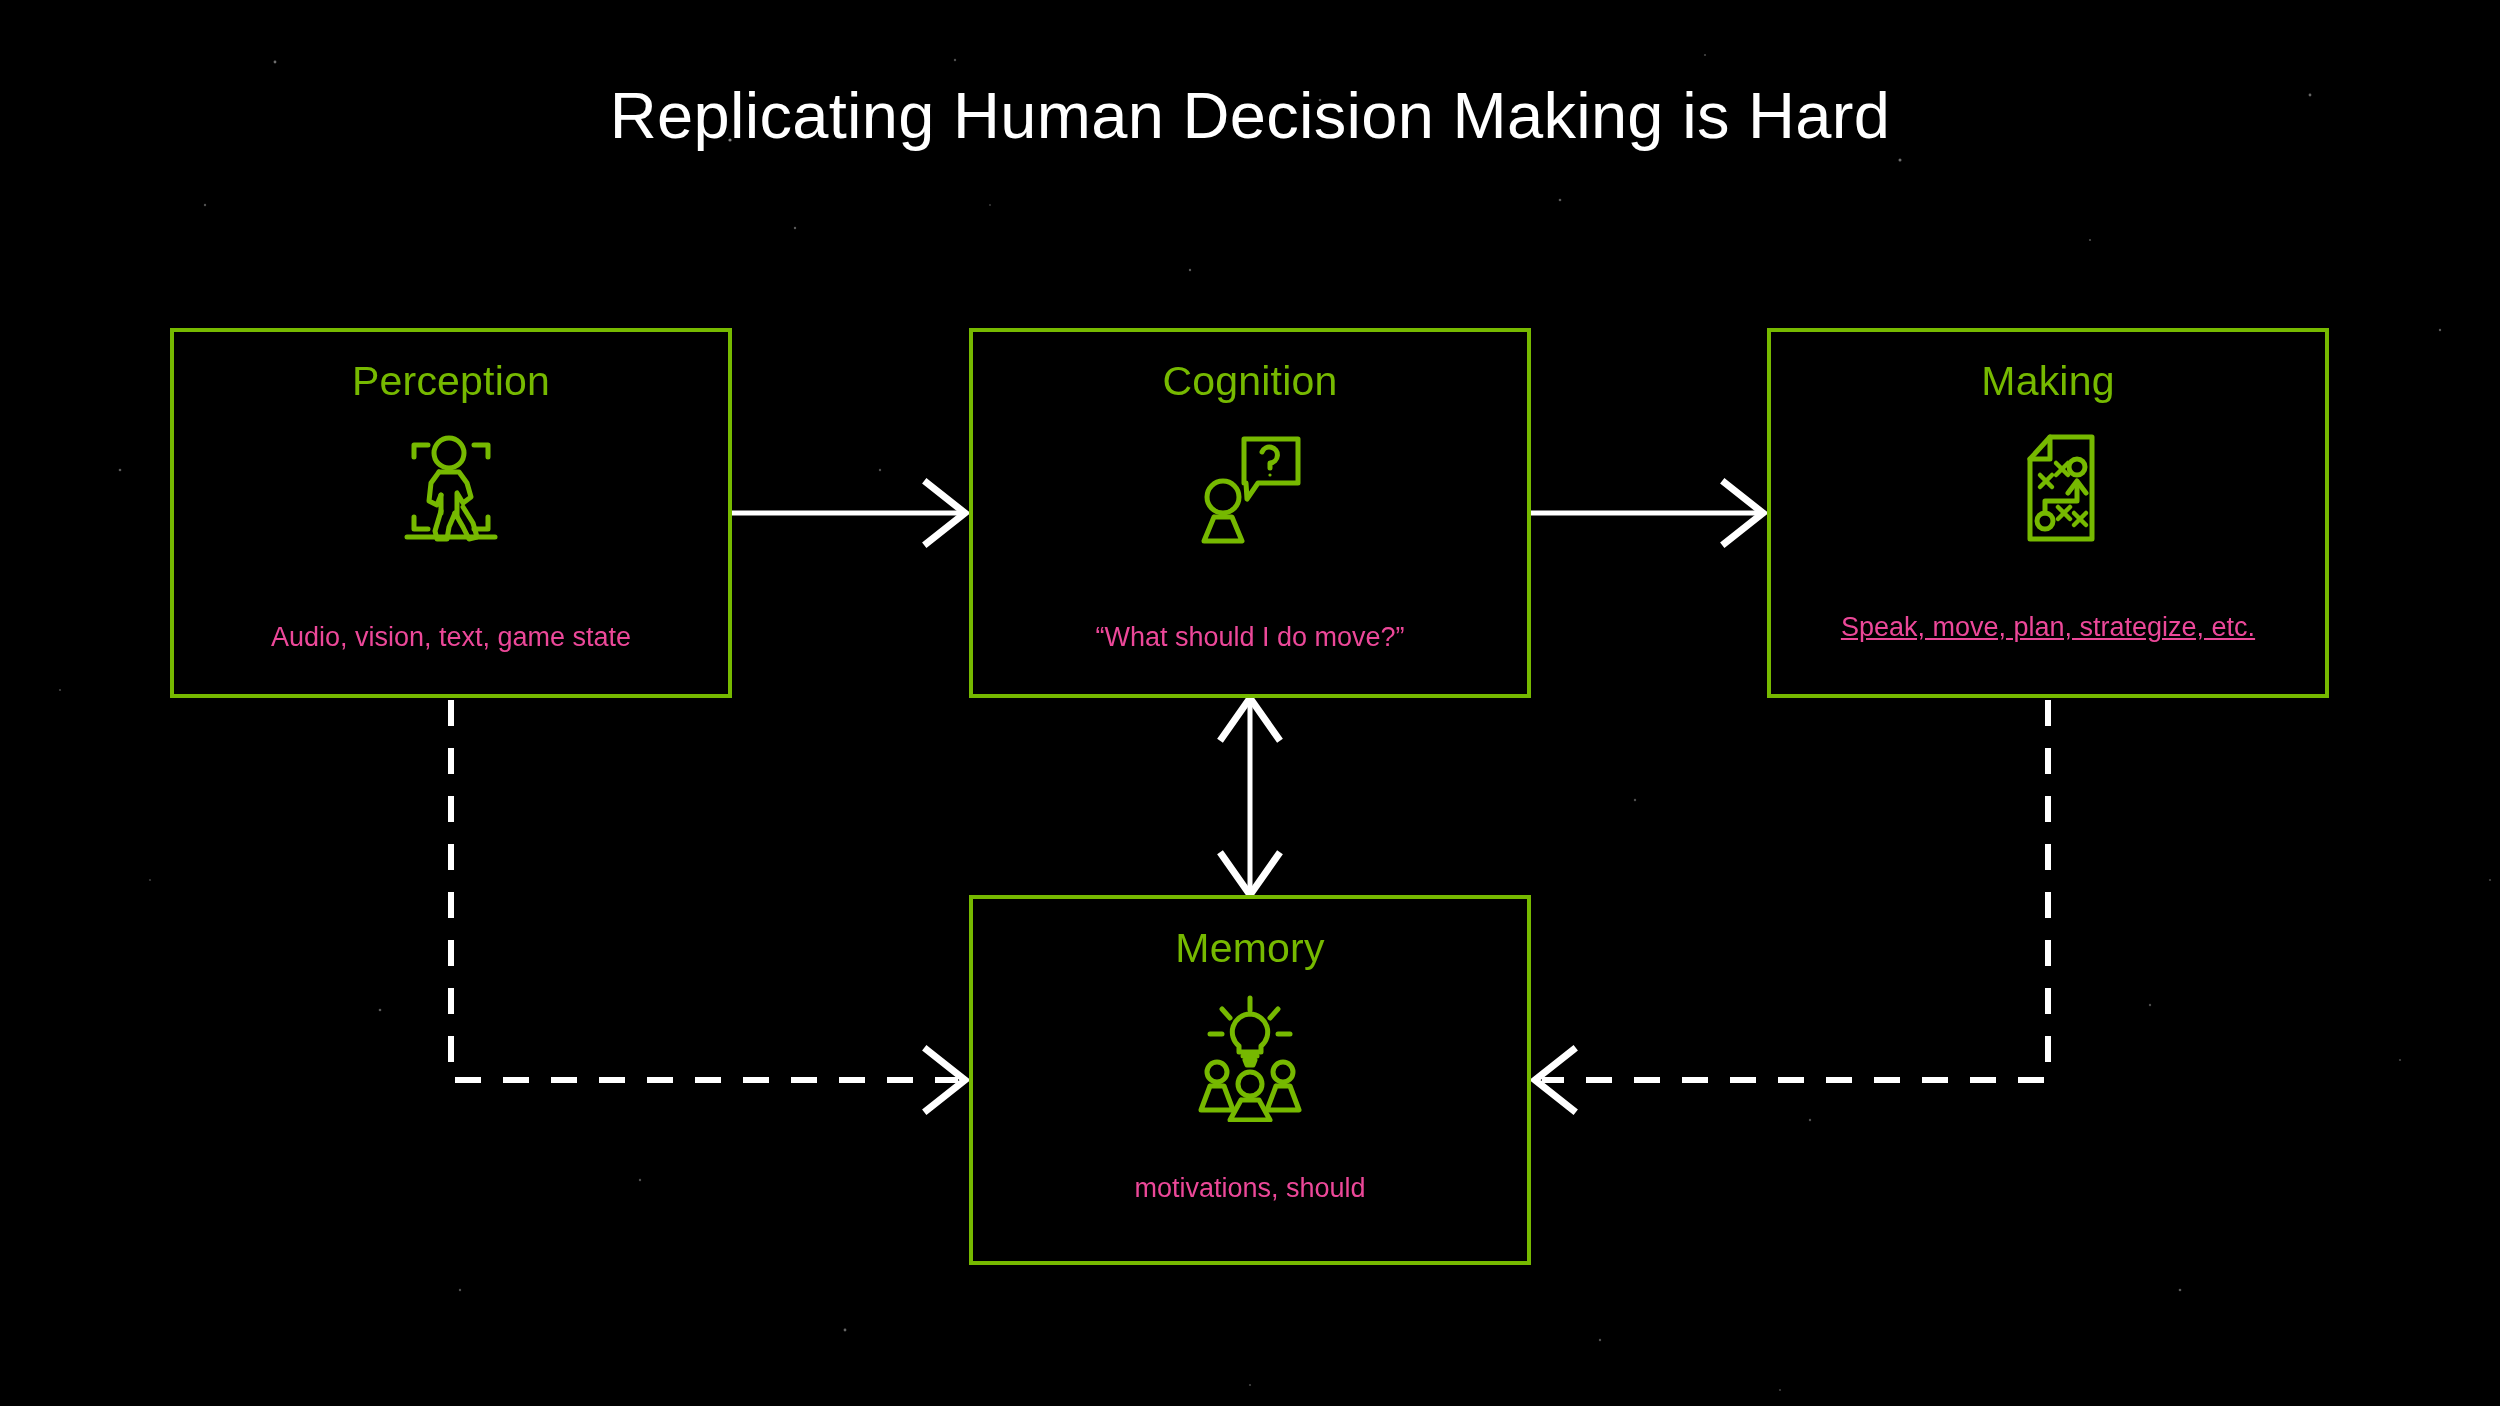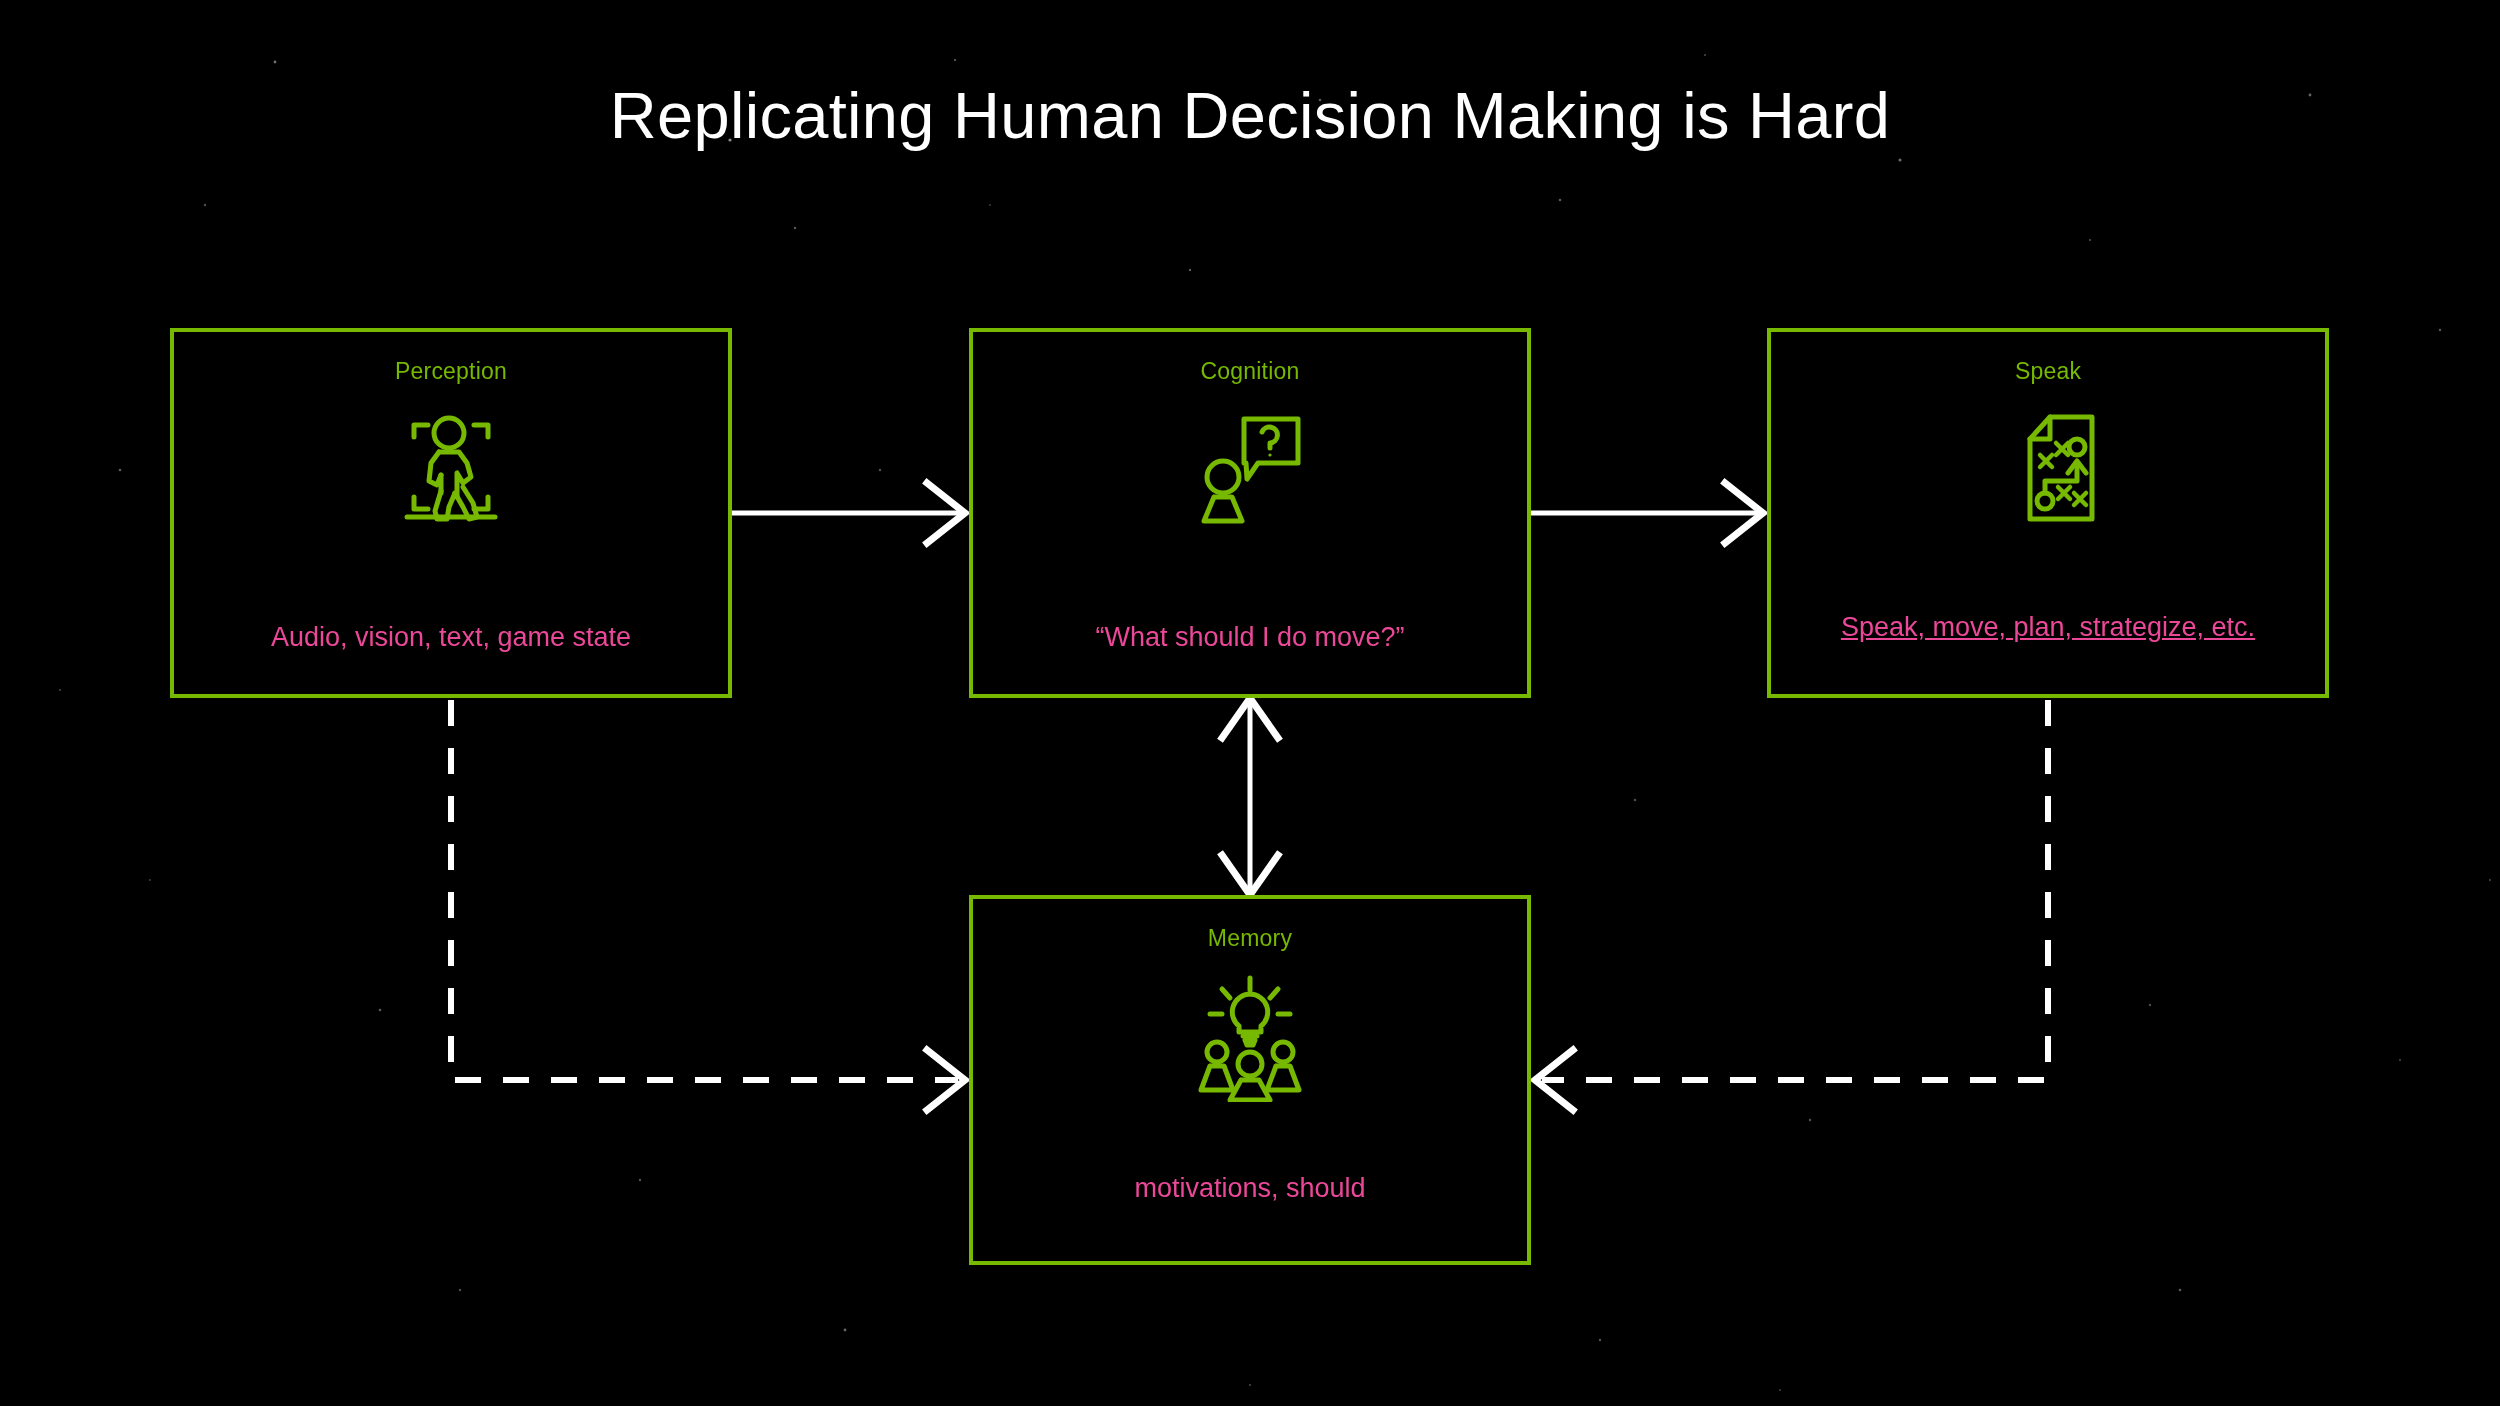--- a/index.html
+++ b/index.html
@@ -55,21 +55,21 @@
     box-sizing: border-box;
     border: 4px solid #76b900;
     background: #000000;
     z-index: 4;
     display: flex;
     flex-direction: column;
     align-items: center;
   }
   .node-title {
     color: #76b900;
-    font-size: 23px;
+    font-size: 41px;
     font-weight: 500;
     margin-top: 26px;
     letter-spacing: 0.2px;
     white-space: nowrap;
   }
   .node-icon {
     margin-top: 22px;
     line-height: 0;
   }
   .node-caption {
@@ -208,21 +208,21 @@
 
       <circle cx="33" cy="70" r="16"></circle>
 
       <polyline points="24,90 42,90 52,114 14,114 24,90"></polyline>
     </svg>
   </div>
   <div class="node-caption">“What should I do move?”</div>
 </div>
 
 <div class="node-box" id="box-action">
-  <div class="node-title">Speak</div>
+  <div class="node-title">Making</div>
   <div class="node-icon">
     <svg width="120" height="120" viewBox="0 0 120 120" xmlns="http://www.w3.org/2000/svg" fill="none" stroke="#76b900" stroke-width="5" stroke-linecap="round" stroke-linejoin="round">
 
       <polyline points="42,32 62,10 104,10 104,112 42,112 42,32"></polyline>
       <polyline points="42,32 62,32 62,10"></polyline>
 
       <circle cx="89" cy="40" r="8"></circle>
 
       <g stroke-width="4.5">
         <line x1="52" y1="48" x2="64" y2="60"></line>

